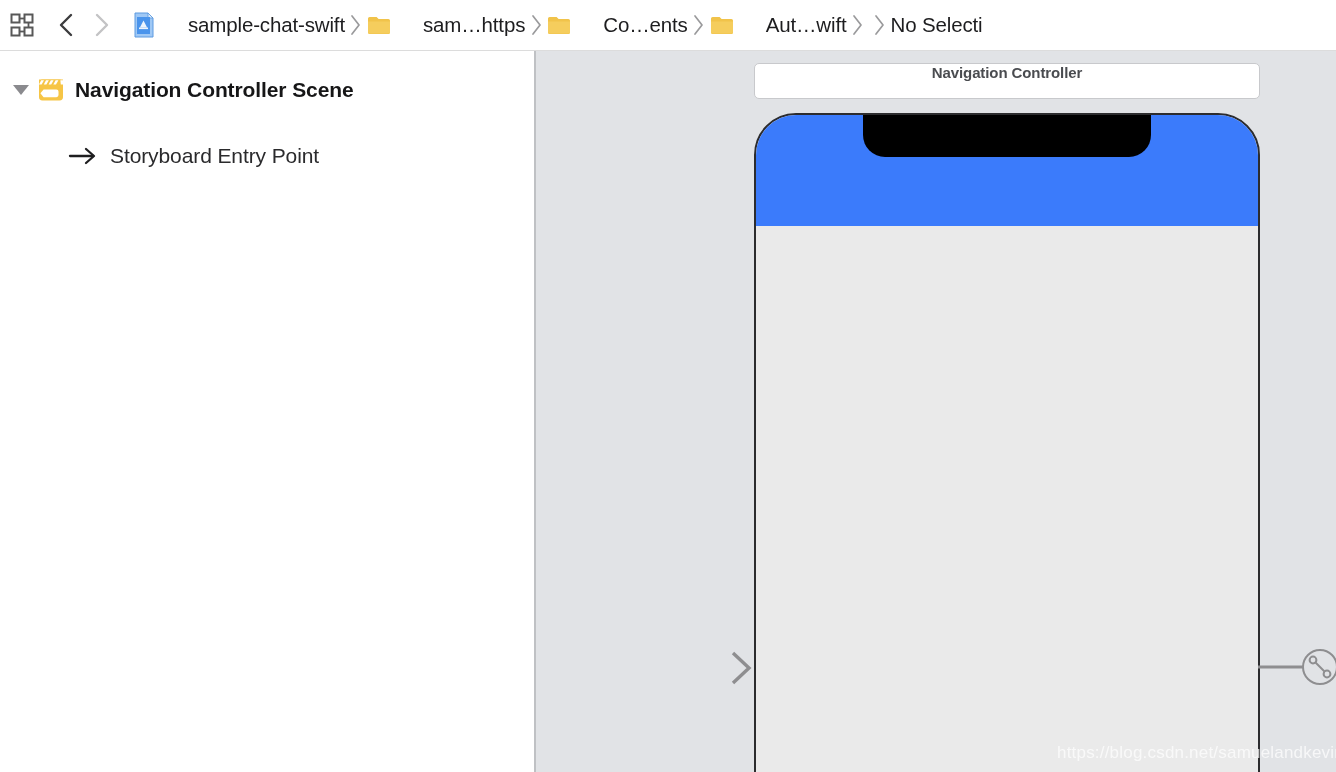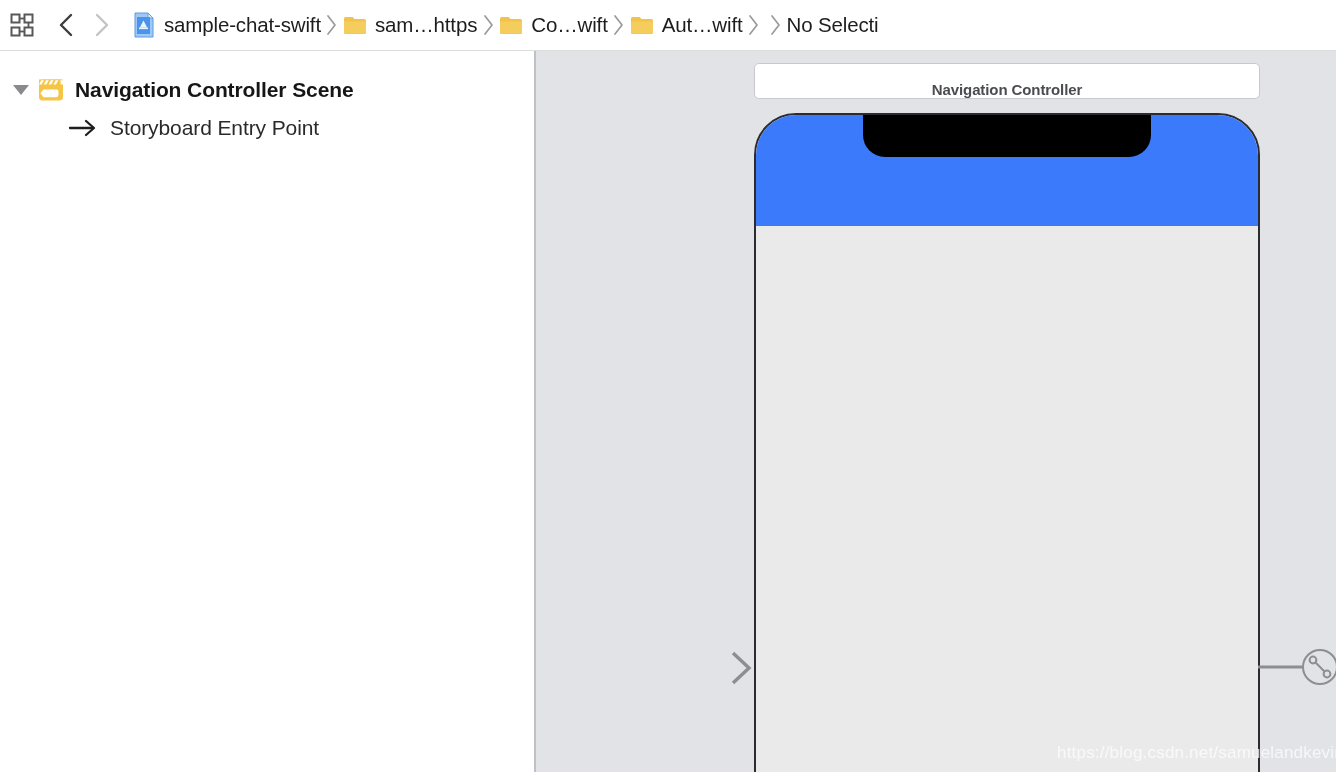--- a/index.html
+++ b/index.html
@@ -62,20 +62,21 @@
     flex: 1 1 auto;
     margin-left: 14px;
     overflow: hidden;
   }
 
   .jb-item {
     display: flex;
     align-items: center;
     flex: 0 0 auto;
     height: 34px;
+    gap: 24px;
   }
   .jb-icon {
     width: 24px; height: 26px;
     flex: 0 0 auto;
     display: flex; align-items: center; justify-content: center;
     margin-right: 8px;
   }
   .jb-label {
     font-size: 20.5px;
     color: #1d1d1f;
@@ -100,21 +101,21 @@
     overflow: hidden;
   }
   .outline-row {
     display: flex;
     align-items: center;
     height: 38px;
     padding-left: 10px;
     box-sizing: border-box;
   }
   .outline-row.scene { margin-top: 20px; align-items: center; }
-  .outline-row.entry { margin-top: 0; padding-left: 68px; }
+  .outline-row.entry { margin-top: 28px; padding-left: 68px; }
 
   .disclosure {
     width: 22px; height: 22px;
     display: flex; align-items: center; justify-content: center;
     flex: 0 0 auto;
     margin-right: 6px;
   }
   .tri {
     width: 0; height: 0;
     border-left: 8px solid transparent;
@@ -167,21 +168,21 @@
   .scene-title-chip {
     position: absolute;
     left: 220px;
     top: 12px;
     width: 506px;
     height: 36px;
     background: #ffffff;
     border: 1px solid #c8c9cc;
     border-radius: 5px;
     display: flex;
-    align-items: flex-end;
+    align-items: flex-start;
     justify-content: center;
     box-sizing: border-box;
   }
   .scene-title-chip span {
     font-size: 15px;
     font-weight: bold;
     color: #4a4c50;
     letter-spacing: -0.1px;
   }
 
@@ -327,21 +328,21 @@
         </svg>
       </span>
 
       <div class="jb-item">
         <span class="jb-icon">
           <svg width="24" height="20" viewBox="0 0 24 20">
             <path d="M1 3.5 a1.6 1.6 0 0 1 1.6-1.6 h7 l2 2 h9.8 a1.6 1.6 0 0 1 1.6 1.6 v12 a1.6 1.6 0 0 1 -1.6 1.6 h-18.8 a1.6 1.6 0 0 1 -1.6 -1.6 z" fill="#f1c34a"></path>
             <path d="M1 6.6 h22 v10.4 a1.6 1.6 0 0 1 -1.6 1.6 h-18.8 a1.6 1.6 0 0 1 -1.6 -1.6 z" fill="#f5cd5d"></path>
           </svg>
         </span>
-        <span class="jb-label">Co…wift</span>
+        <span class="jb-label">Co…ents</span>
       </div>
       <span class="jb-sep">
         <svg width="11" height="22" viewBox="0 0 11 22">
           <polyline points="2,2 9,11 2,20" fill="none" stroke="#9a9a9c" stroke-width="1.7" stroke-linecap="round" stroke-linejoin="round"></polyline>
         </svg>
       </span>
 
       <div class="jb-item">
         <span class="jb-icon">
           <svg width="24" height="20" viewBox="0 0 24 20">

